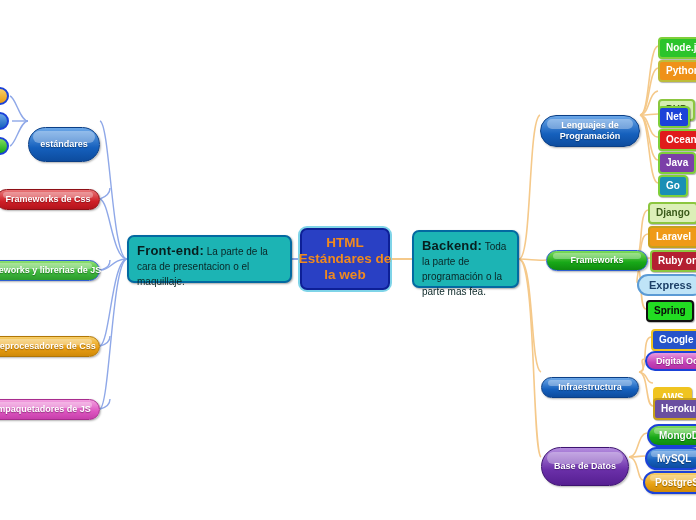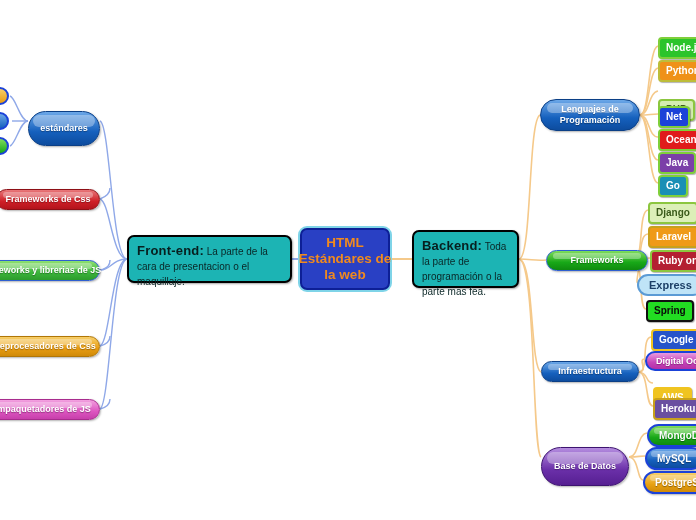--- a/index.html
+++ b/index.html
@@ -20,21 +20,21 @@
   .central{
     left:300px; top:228px; width:90px; height:62px;
     background:#2940c4; border:2px solid #0d1f96; border-radius:7px;
     box-shadow:0 0 0 2px #7fd4e8;
     color:#f08a1e; font-weight:bold; font-size:13.5px; line-height:16px;
     flex-direction:column;
   }
 
   
   .teal-box{
-    background:#1cb4b4; border:2px solid #000000; border-radius:7px;
+    background:#1cb4b4; border:2px solid #0369a1; border-radius:7px;
     color:#0a2626; text-align:left; justify-content:flex-start;
     padding:6px 8px; line-height:15px; display:block;
     white-space:normal; font-size:10px;
     box-shadow:1px 1px 2px rgba(0,0,0,.35);
   }
   .teal-box b{ font-size:13px; color:#071f1f; letter-spacing:.2px; }
   #node-frontend{ left:127px; top:235px; width:165px; height:48px; }
   #node-backend{ left:412px; top:230px; width:107px; height:58px; }
 
   
@@ -42,21 +42,21 @@
     border-radius:999px; color:#fff; font-weight:bold; font-size:9px;
     line-height:11px; padding:4px 10px;
     box-shadow:1px 1px 2px rgba(0,0,0,.3);
     text-shadow:0 1px 1px rgba(0,0,0,.35);
     flex-direction:column;
   }
   .pill::after{
     content:""; position:absolute; left:6%; right:6%; top:10%; height:34%;
     border-radius:999px; background:rgba(255,255,255,.33); pointer-events:none;
   }
-  .p-blue  { background:linear-gradient(#6ba7e8,#1560bd 60%,#0d4c9e); border:1px solid #0b3f86; }
+  .p-blue  { background:linear-gradient(#6ba7e8,#1560bd 60%,#0d4c9e); border:1px solid #0b3f86;margin-top:16px; }
   .p-green { background:linear-gradient(#7fdc5c,#18a818 60%,#0f8a0f); border:1px solid #2f5fd0; }
   .p-purple{ background:linear-gradient(#b58de0,#6a2fa8 60%,#561f92); border:1px solid #3d1370; }
   .p-red   { background:linear-gradient(#e8777a,#cf1f27 60%,#b3141c); border:1px solid #8e0f16; }
   .p-gold  { background:linear-gradient(#f7cf6a,#e89c12 60%,#d08a08); border:1px solid #b07606; }
   .p-pink  { background:linear-gradient(#f2a0df,#dd55c0 60%,#c73fab); border:1px solid #a82c8e; }
   .p-lgreen{ background:linear-gradient(#8fe070,#3cb63c 60%,#2c9b2c); border:1px solid #2f5fd0; }
 
   #node-lenguajes{ left:540px; top:99px;  width:100px; height:32px; }
   #node-frameworks{ left:546px; top:250px; width:102px;  height:21px; }
   #node-infra{     left:541px; top:361px; width:98px;  height:21px; }

